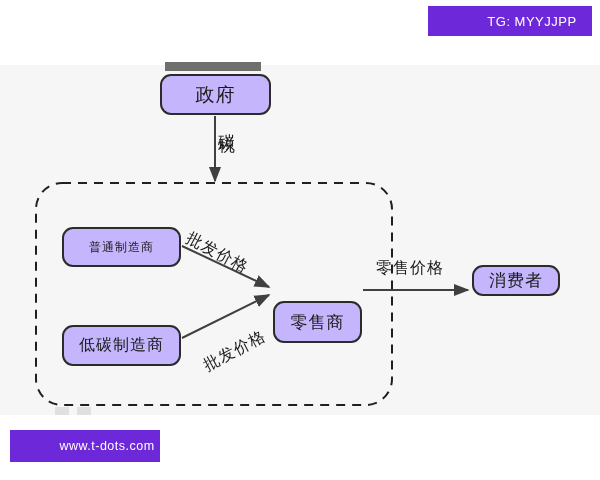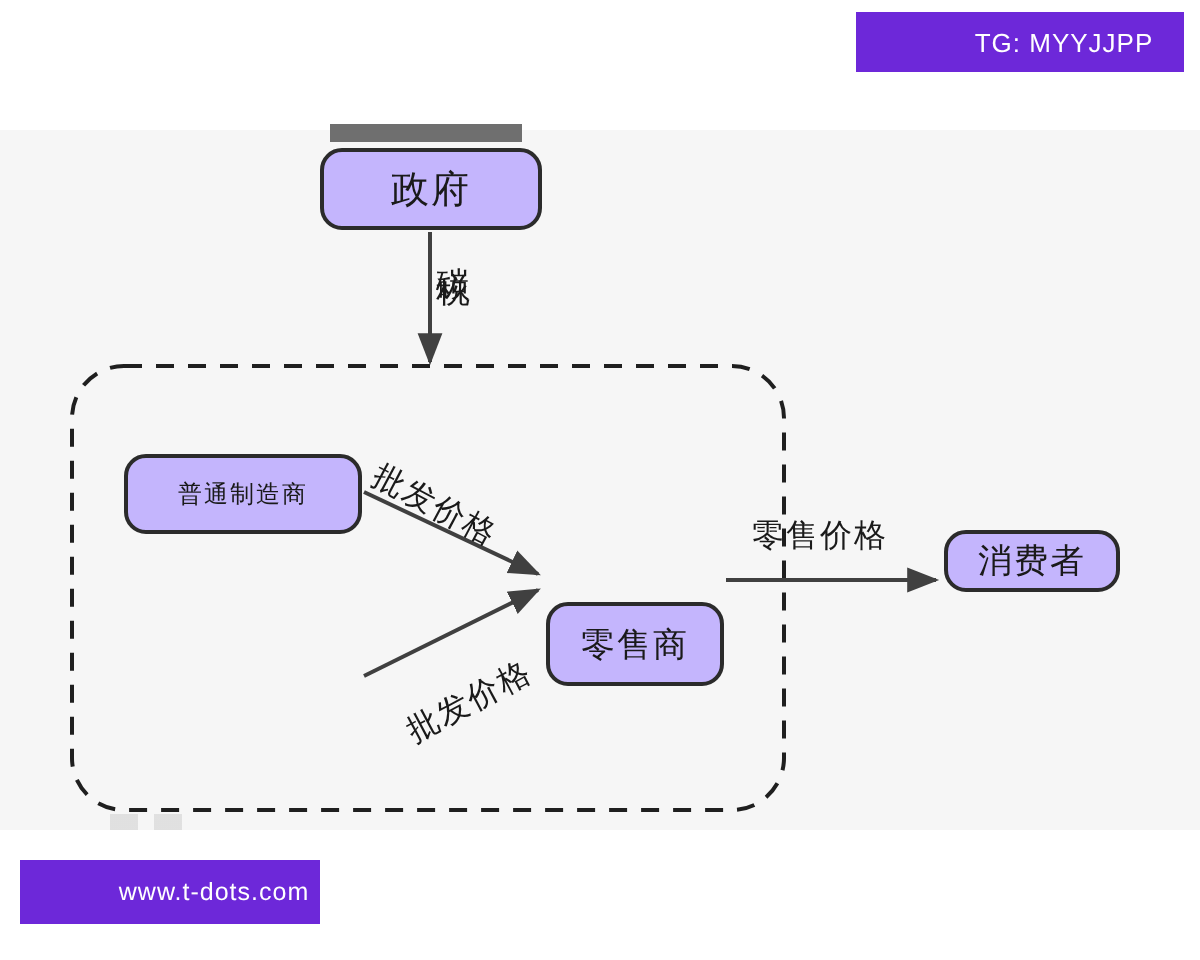--- a/index.html
+++ b/index.html
@@ -184,20 +184,23 @@
   </svg>
 
   <div class="node" id="node-government">
     <span>政府</span>
   </div>
 
   <div class="node" id="node-ordinary-manufacturer">
     <span>普通制造商</span>
   </div>
 
+  <div class="node" id="node-lowcarbon-manufacturer">
+    <span>低碳制造商</span>
+  </div>
 
   <div class="node" id="node-retailer">
     <span>零售商</span>
   </div>
 
   <div class="node" id="node-consumer">
     <span>消费者</span>
   </div>
 
   <div class="edge-label" id="label-carbon-tax">碳税</div>

